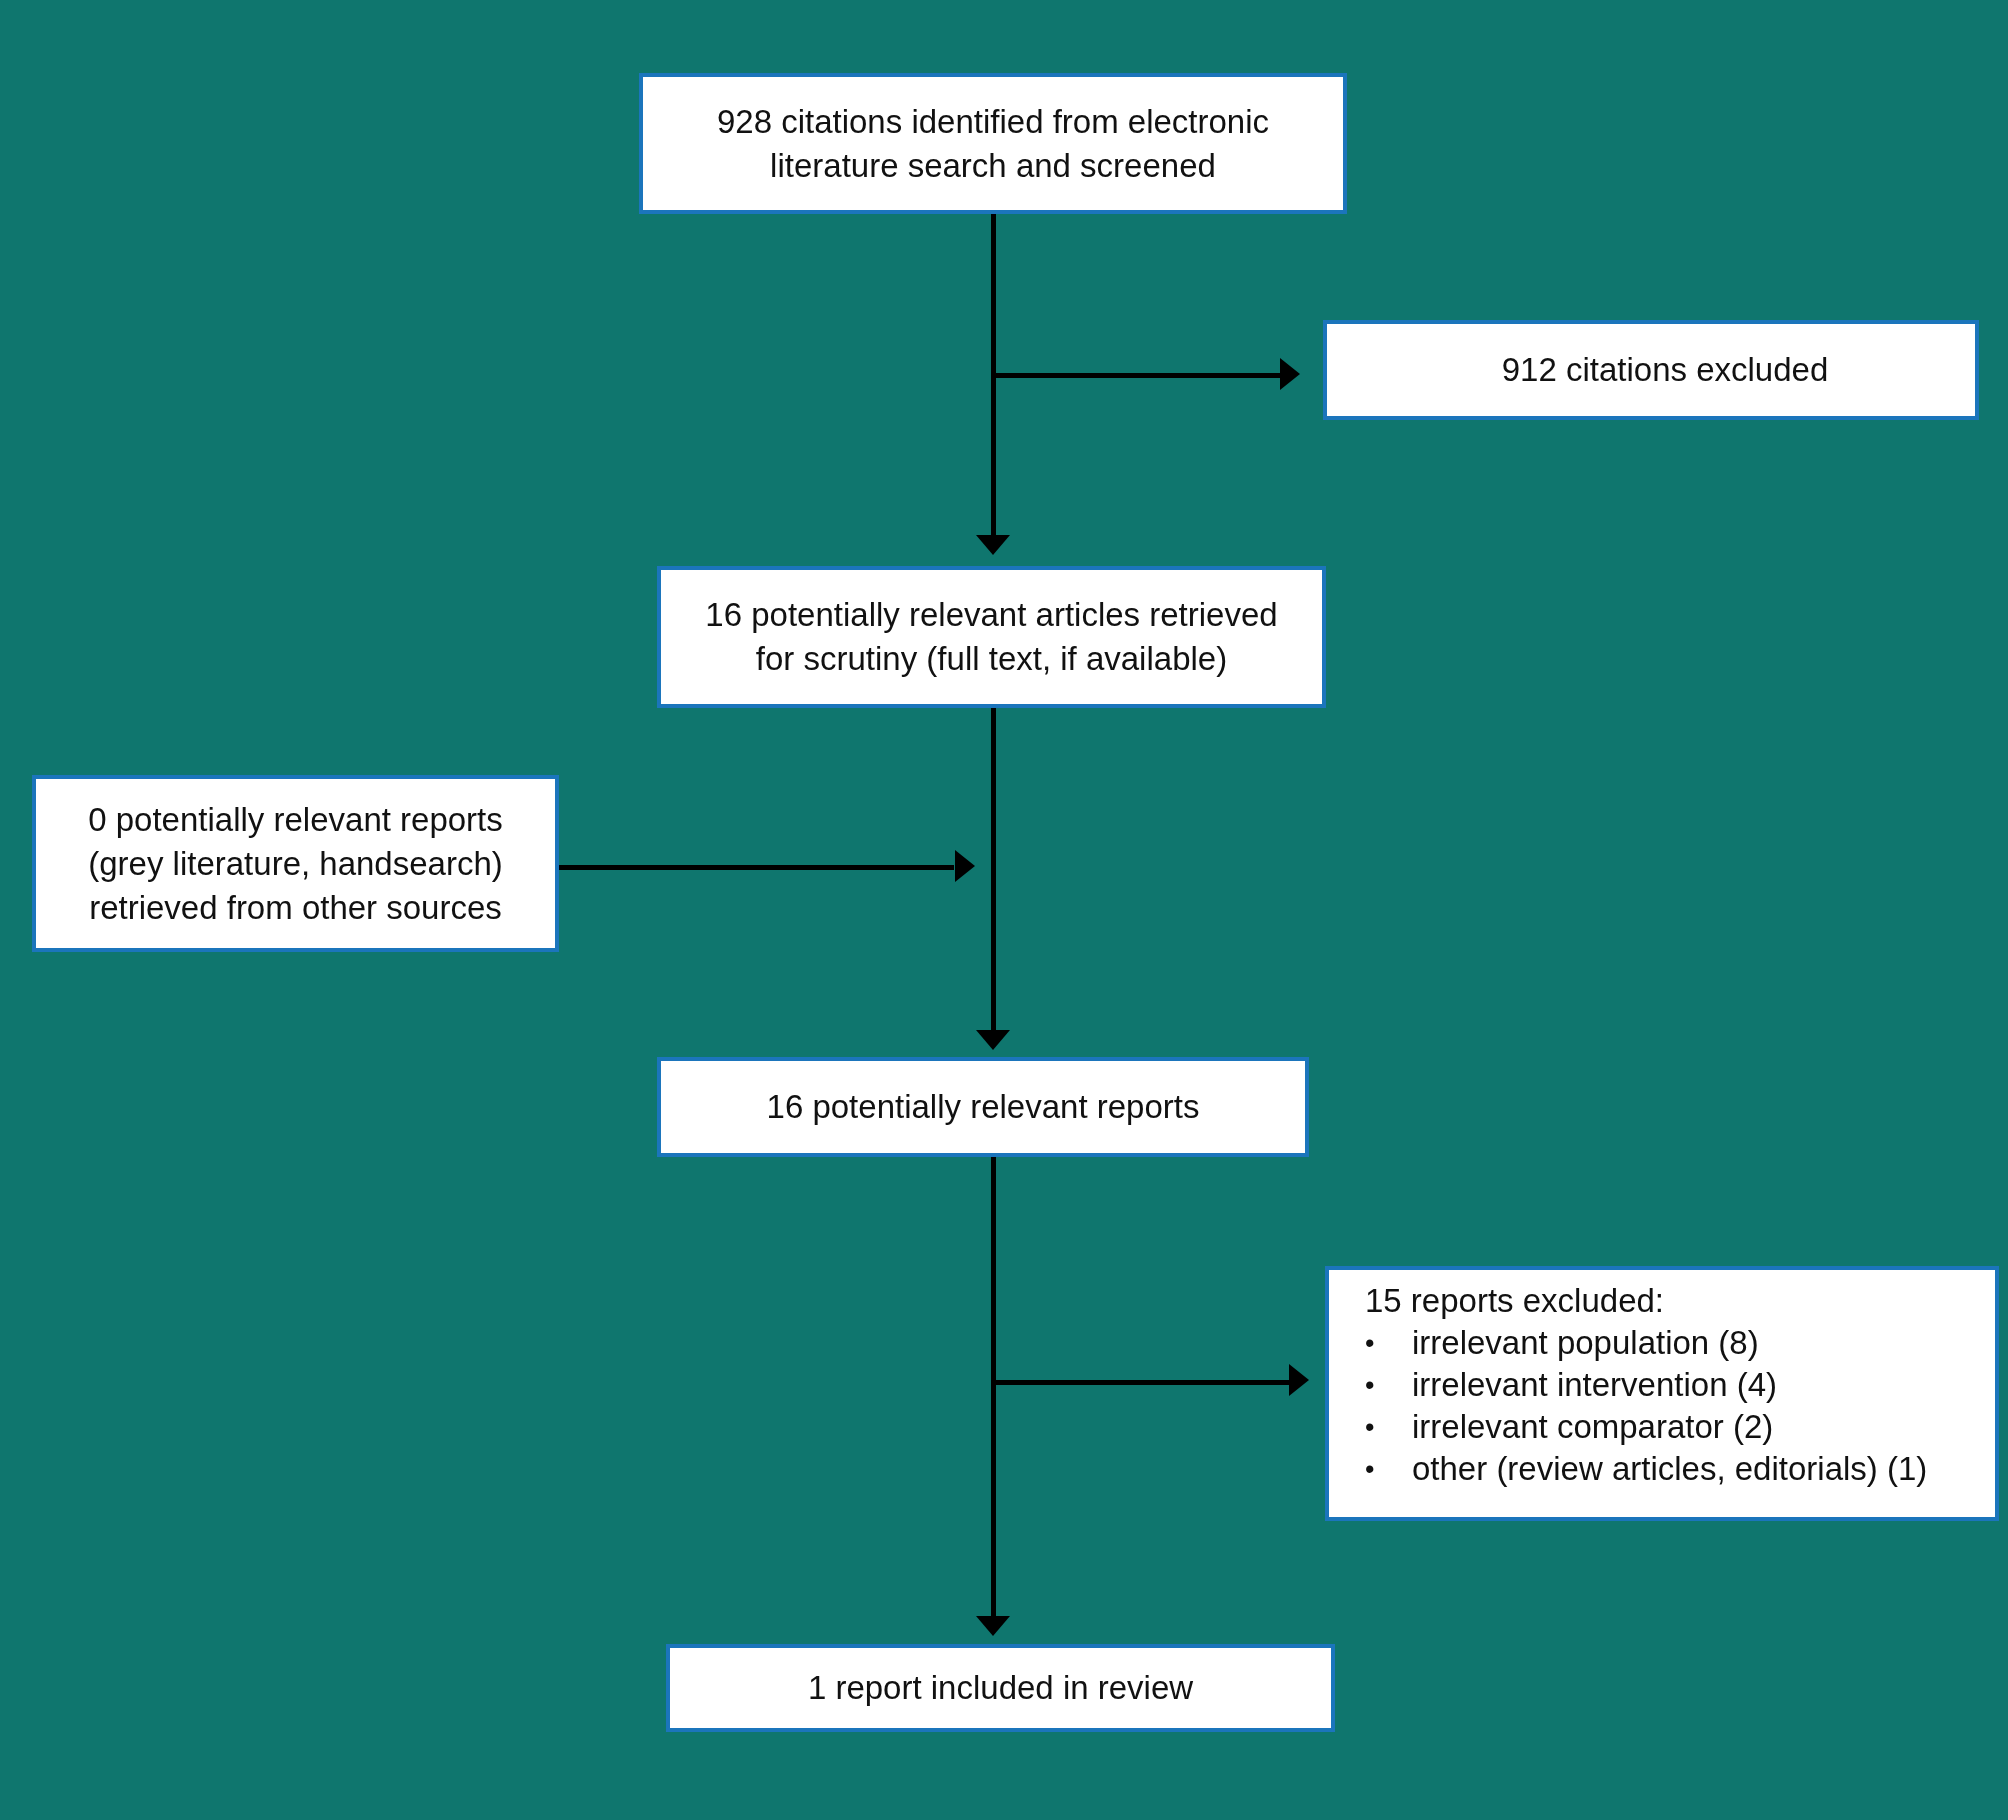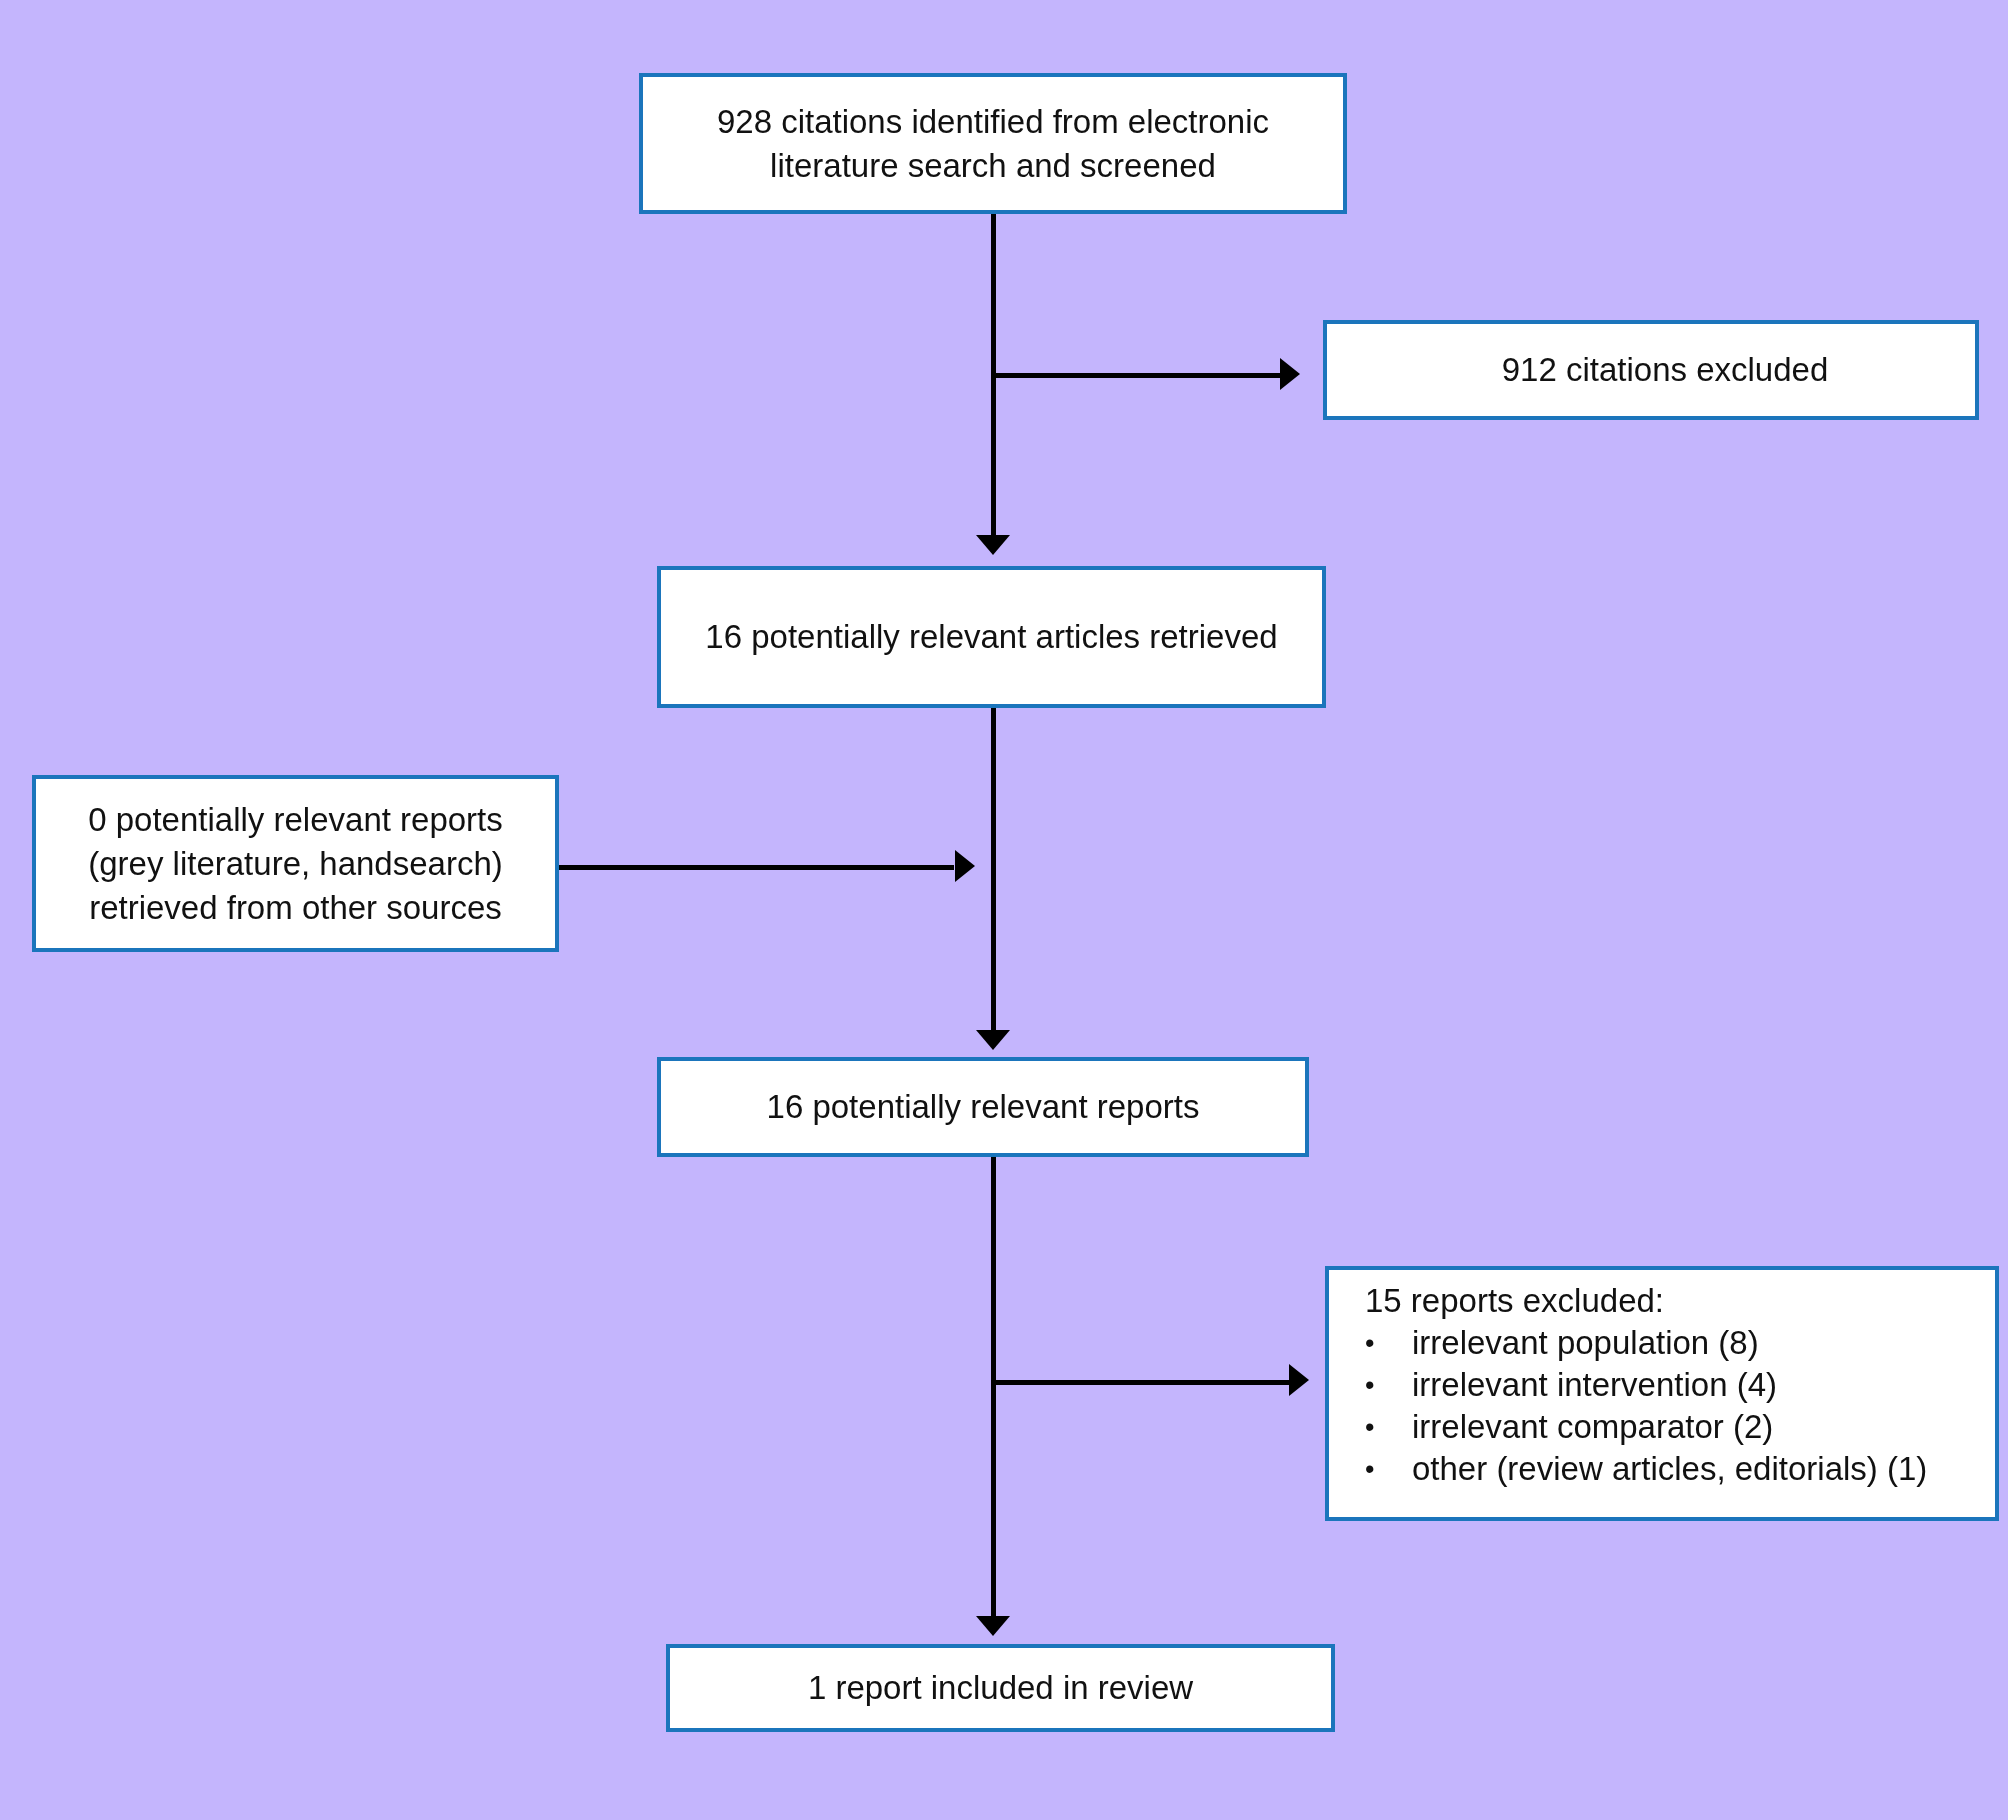--- a/index.html
+++ b/index.html
@@ -1,20 +1,20 @@
 <!DOCTYPE html>
 <html style="font-size:14.5px"><head>
 <meta charset="utf-8">
 <style>
   html, body { margin: 0; padding: 0; background: #ffffff; }
   #canvas {
     position: relative;
     width: 2008px;
     height: 1820px;
-    background: #c4b5fd;
+    background: #0f766e;
     font-family: "Liberation Sans", "DejaVu Sans", sans-serif;
     color: #111111;
   }
   .node {
     position: absolute;
     box-sizing: border-box;
     border: 4.5px solid #1b75bc;
     background: #ffffff;
     display: flex;
     flex-direction: column;
@@ -80,20 +80,21 @@
     <div class="line">928 citations identified from electronic</div>
     <div class="line">literature search and screened</div>
   </div>
 
   <div class="node" id="box-excluded-1">
     <div class="line">912 citations excluded</div>
   </div>
 
   <div class="node" id="box-retrieved">
     <div class="line">16 potentially relevant articles retrieved</div>
+    <div class="line">for scrutiny (full text, if available)</div>
   </div>
 
   <div class="node" id="box-other-sources">
     <div class="line">0 potentially relevant reports</div>
     <div class="line">(grey literature, handsearch)</div>
     <div class="line">retrieved from other sources</div>
   </div>
 
   <div class="node" id="box-reports">
     <div class="line">16 potentially relevant reports</div>

